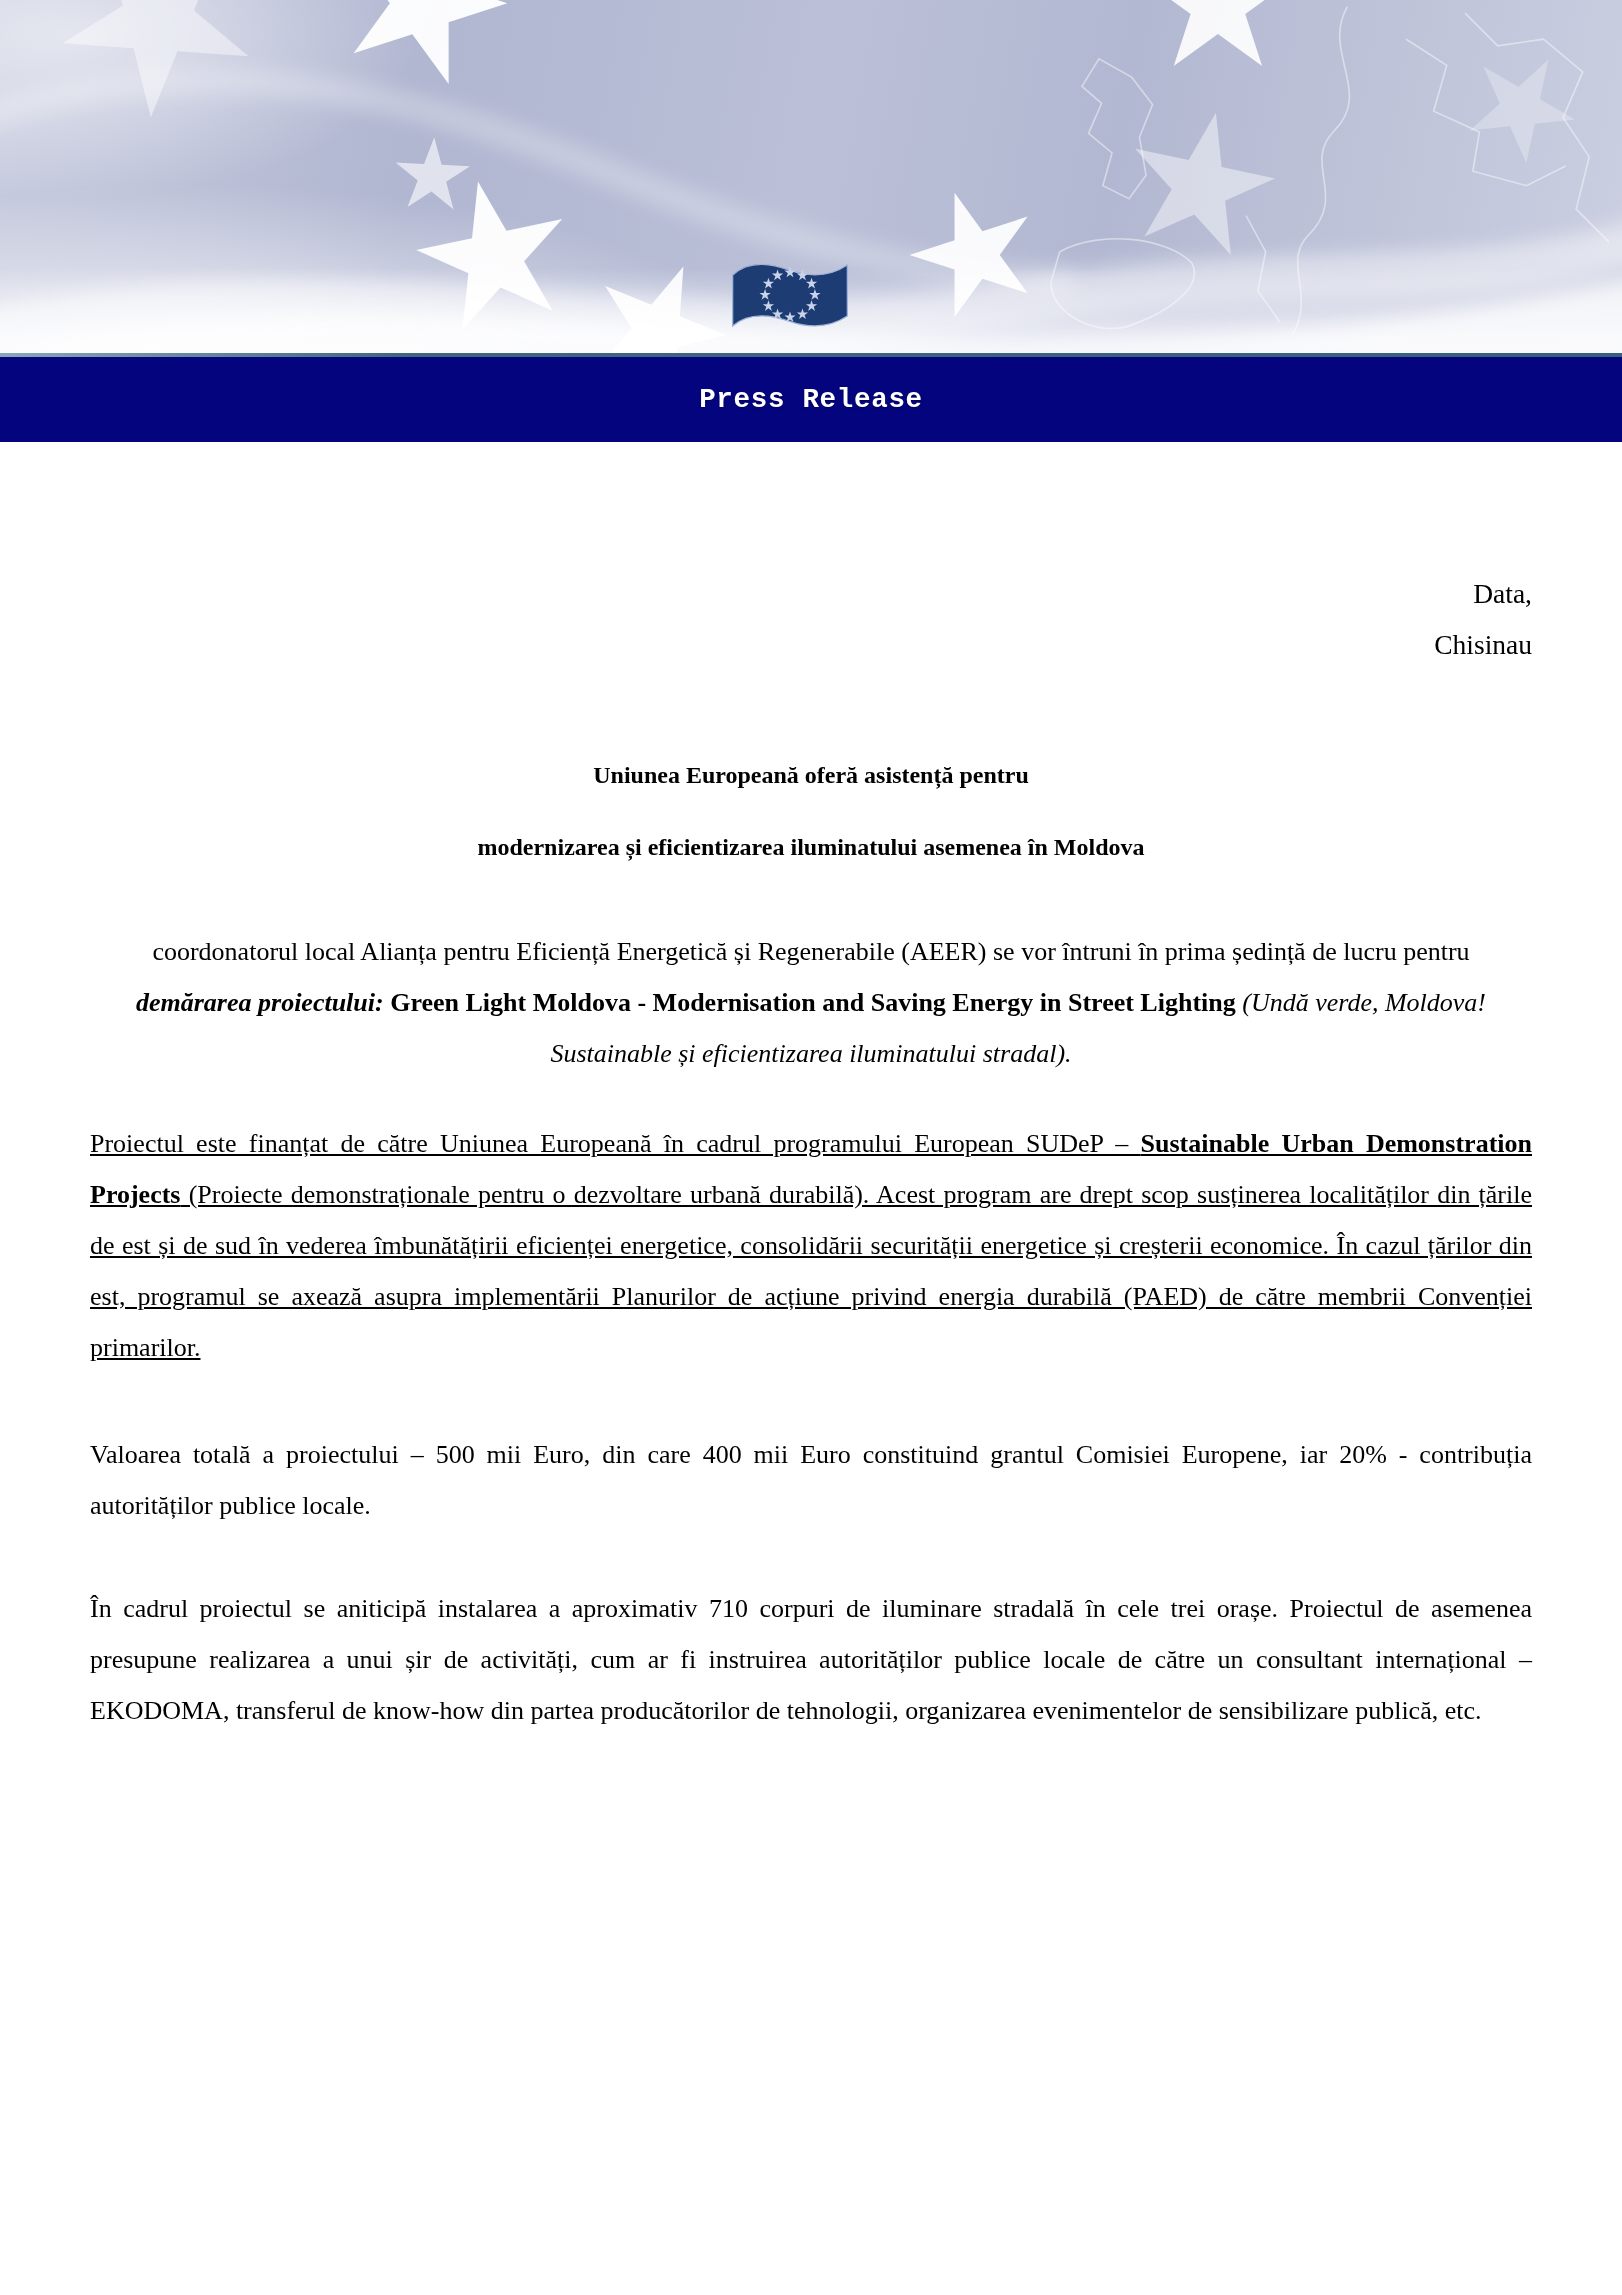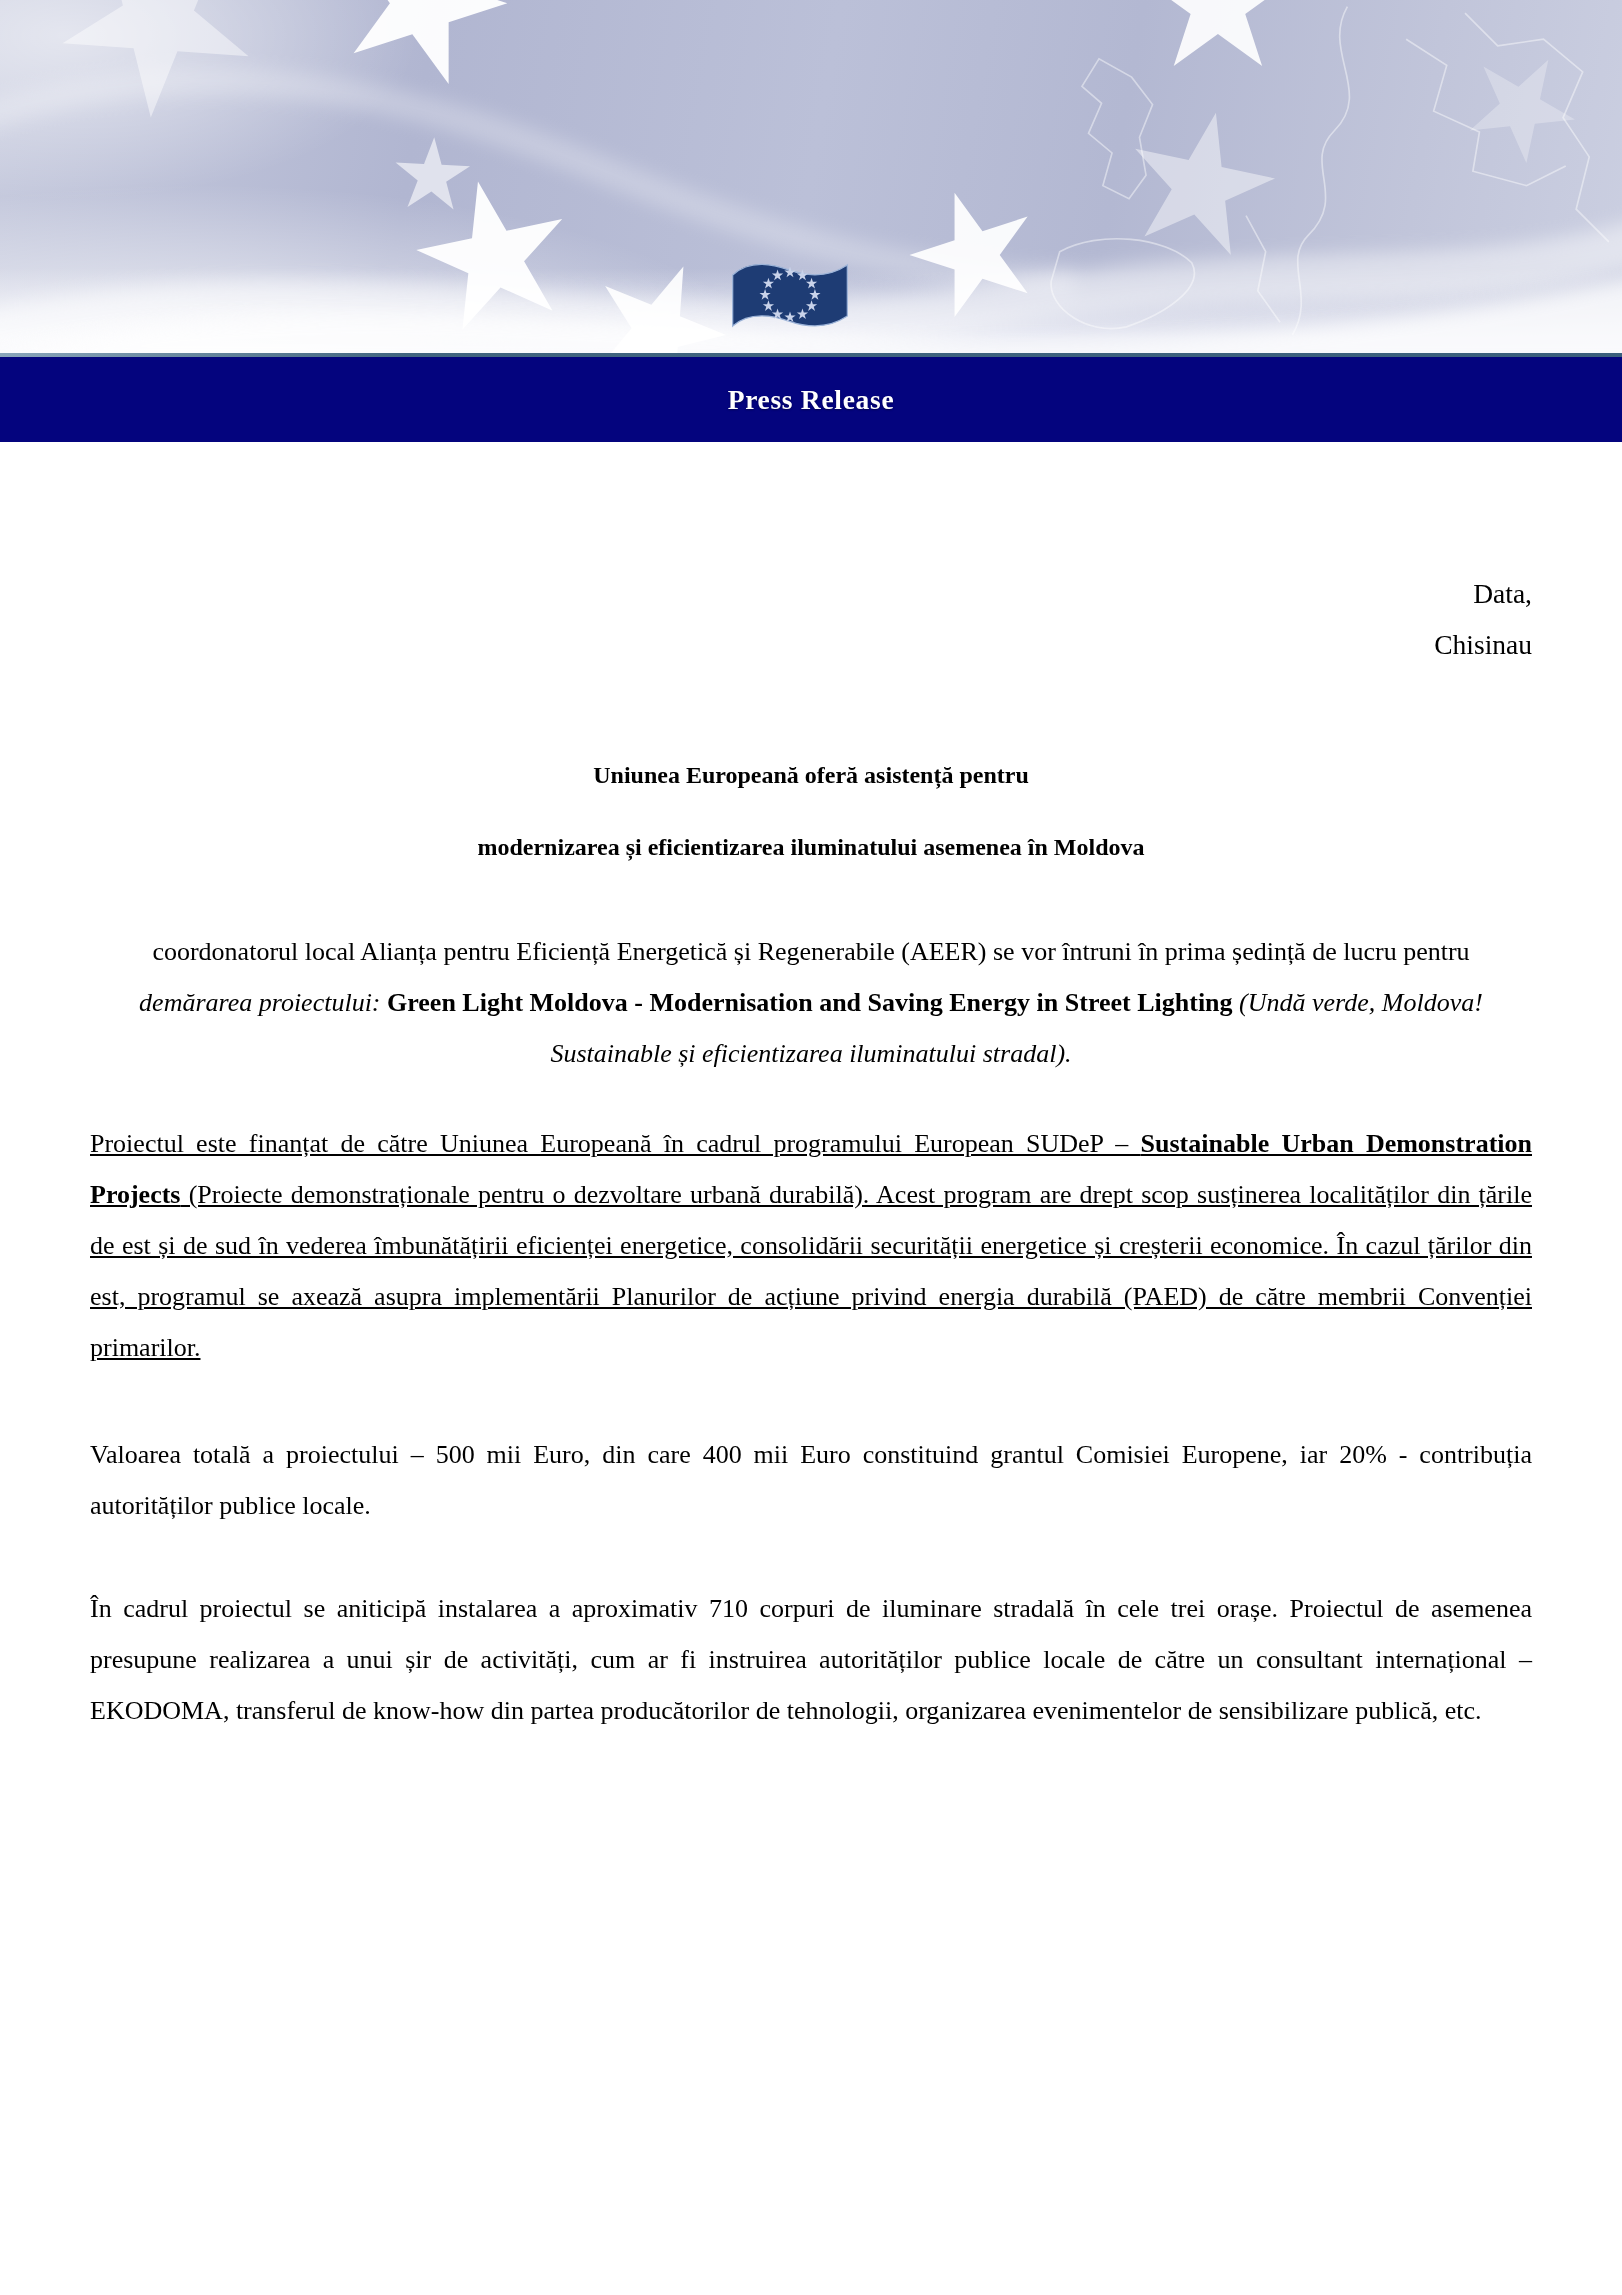--- a/index.html
+++ b/index.html
@@ -26,21 +26,21 @@
   .divider {
     position:absolute; top:353px; left:0; width:1622px; height:3.9px;
     background:linear-gradient(90deg, #8aa6ba 0%, #41657f 25%, #3a5f7c 100%);
   }
   .banner {
     position:absolute; top:357px; left:0; width:1622px; height:85px;
     background:var(--banner-background, #04047e);
     display:flex; align-items:center; justify-content:center;
   }
   .banner-title {
-    font-family:Liberation Serif, serif;
+    font-family:Liberation Mono, monospace;
     font-weight:bold; font-size:27.5px;
     color:var(--banner-text, #ffffff);
     text-shadow:0 1.3px 2px rgba(0,0,0,0.35);
     letter-spacing:0.7px;
   }
   
   .content {
     position:absolute; top:442px; left:0; width:1622px;
     padding:8px 90px; box-sizing:border-box;
     font-size:26px; line-height:51px;
@@ -129,21 +129,21 @@
       <div>Chisinau</div>
     </div>
 
     <h1 class="doc-title">
       <div>Uniunea Europeană oferă asistență pentru</div>
       <div>modernizarea și eficientizarea iluminatului asemenea în Moldova</div>
     </h1>
 
     <div class="intro">
       <div class="intro-line"><span>coordonatorul local Alianța pentru Eficien</span><span style="">ță Energetică și Regenerabile (AEER) se vor întruni în prima ședință de lucru pentru</span></div>
-      <div class="intro-line"><span style="font-style: italic;">demărarea proiectului: </span><span style="font-weight: bold;">Green Light Moldova - Modernisation and Saving Energy in Street Lighting</span><span style="font-style: italic;"> (Undă verde, Moldova!</span></div>
+      <div class="intro-line"><span style="font-style: italic; font-weight: bold;">demărarea proiectului: </span><span style="font-weight: bold;">Green Light Moldova - Modernisation and Saving Energy in Street Lighting</span><span style="font-style: italic;"> (Undă verde, Moldova!</span></div>
       <div class="intro-line"><span style="font-style: italic;">Sustainable și eficientizarea iluminatului stradal).</span></div>
     </div>
 
     <p class="para para-1"><span>Proiectul este finanțat de către Uniunea Europeană în cadrul programului European SUDeP – </span><span style="font-weight: bold;">Sustainable Urban Demonstration Projects</span><span> (Proiecte demonstraționale pentru o dezvoltare urbană durabilă). Acest program are drept scop susținerea localităților din țările de est și de sud în vederea îmbunătățirii eficienței energetice, consolidării securității energetice și creșterii economice.  În cazul țărilor din est, programul se axează asupra implementării Planurilor de acțiune privind energia durabilă (PAED) de către membrii Convenției primarilor.</span></p>
     <p class="para para-2"><span>Valoarea totală a proiectului – 500 mii Euro, din care 400 mii Euro constituind grantul Comisiei Europene, iar 20% - contribuția autorităților publice locale.</span></p>
     <p class="para para-3"><span>În cadrul proiectul se aniticipă instalarea a aproximativ 710 corpuri de iluminare stradală în cele trei orașe. Proiectul de asemenea presupune realizarea a unui șir de activități, cum ar fi instruirea autorităților publice locale de către un consultant internațional – EKODOMA, transferul de know-how din partea producătorilor de tehnologii, organizarea evenimentelor de sensibilizare publică, etc.</span></p>
 
   </main>
 </div>
 

